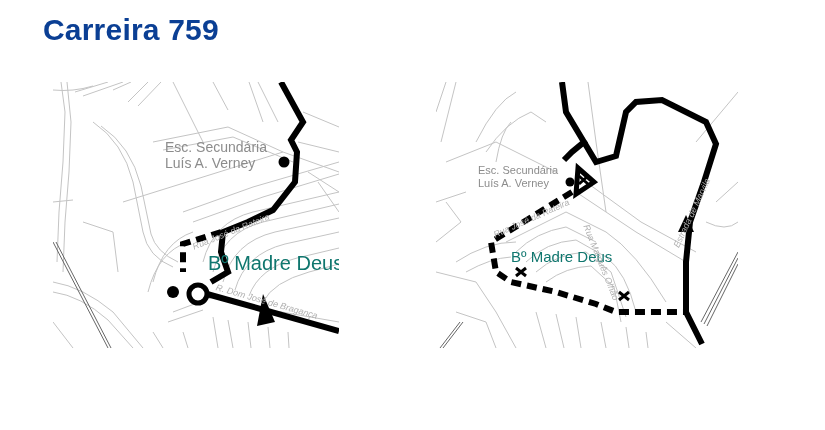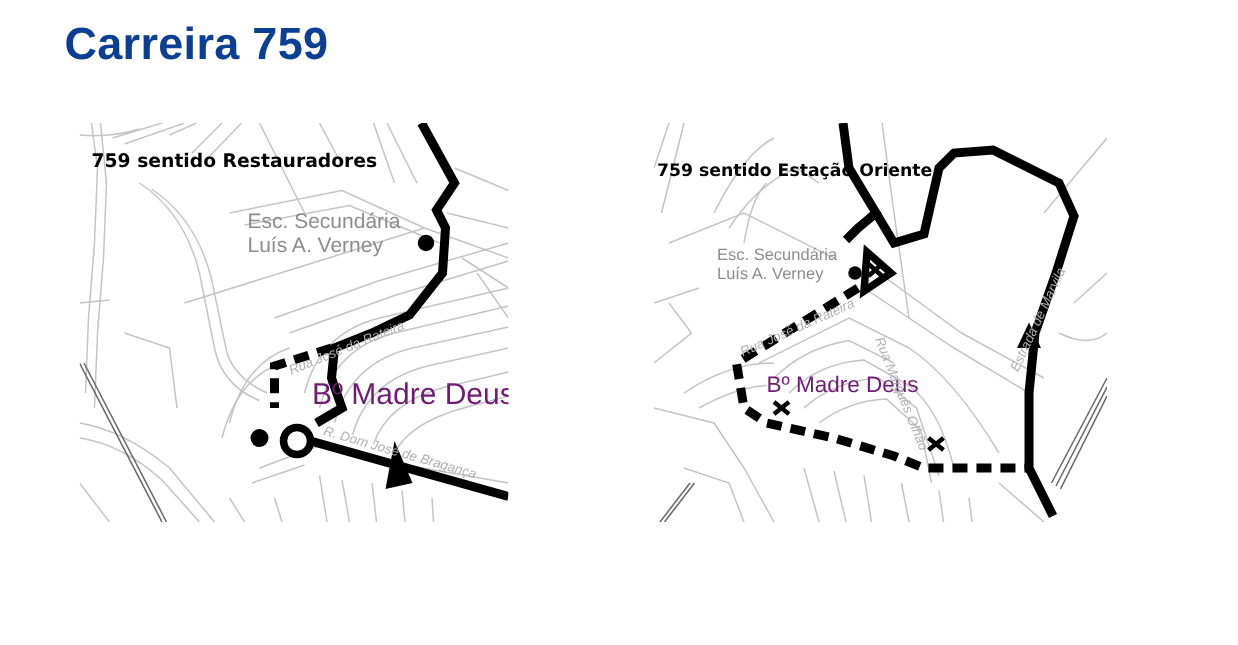--- a/index.html
+++ b/index.html
@@ -23,21 +23,21 @@
   .route-dash { fill: none; stroke: #000; stroke-width: 6; stroke-dasharray: 10 6; }
   .map-label {
     position: absolute; font-family: "DejaVu Sans", sans-serif; font-weight: bold;
     color: #000; font-size: 12.5px; white-space: nowrap; background: rgba(255,255,255,0.0);
   }
   .landmark {
     position: absolute; font-family: "Liberation Sans", sans-serif; color: #8c8c8c;
     white-space: nowrap; line-height: 1.15;
   }
   .district {
-    position: absolute; font-family: "Liberation Sans", sans-serif; color: #701a75; white-space: nowrap;
+    position: absolute; font-family: "Liberation Sans", sans-serif; color: #0f766e; white-space: nowrap;
   }
   .street-name {
     position: absolute; font-family: "Liberation Sans", sans-serif; font-style: italic;
     color: #b0b0b0; font-size: 9px; white-space: nowrap; transform-origin: left center;
   }
 </style>
 </head>
 <body>
 
 <h1 class="page-title">Carreira 759</h1>
@@ -101,21 +101,20 @@
       <path class="route" d="M228 0 L250 40 L238 58 L244 70 L242 100 L220 128 L195 140 L170 150 L168 170 L175 190 L158 200"></path>
       <path class="route-dash" d="M168 150 L130 162 L130 190"></path>
       <circle cx="145" cy="212" r="9" fill="none" stroke="#000" stroke-width="5"></circle>
       <path class="route" d="M154 212 L286 249"></path>
       <polygon points="210,212 222,240 204,244" fill="#000"></polygon>
       <circle cx="231" cy="80" r="5.5" fill="#000"></circle>
       <circle cx="120" cy="210" r="6" fill="#000"></circle>
     </g>
   </svg>
 
-  <div class="map-label" style="left:8px; top:17px;">759 sentido Restauradores</div>
   <div class="landmark" style="left:112px; top:57px; font-size:14px;">
     <div>Esc. Secundária</div>
     <div>Luís A. Verney</div>
   </div>
   <div class="district" style="left:155px; top:170px; font-size:20px;">Bº Madre Deus</div>
   <div class="street-name" style="left:140px; top:160px; transform: rotate(-22deg);">Rua José da Rateira</div>
   <div class="street-name" style="left:163px; top:200px; transform: rotate(16deg);">R. Dom José de Bragança</div>
   <div class="street-name" style="left:-4px; top:70px; transform: rotate(90deg);">Estrada de Marvila</div>
 </div>
 
@@ -166,21 +165,20 @@
       <polygon points="142,86 158,100 140,112" fill="none" stroke="#000" stroke-width="5"></polygon>
       <path d="M143 94 L152 102 M152 94 L143 102" stroke="#000" stroke-width="3"></path>
       <path class="route-dash" d="M136 110 L55 160 L60 190 L75 200 L120 210 L160 222 L180 230 L250 230"></path>
       <polygon points="250,133 258,150 242,150" fill="#000"></polygon>
       <circle cx="134" cy="100" r="4.5" fill="#000"></circle>
       <path d="M80 186 L90 194 M90 186 L80 194" stroke="#000" stroke-width="3"></path>
       <path d="M183 210 L193 218 M193 210 L183 218" stroke="#000" stroke-width="3"></path>
     </g>
   </svg>
 
-  <div class="map-label" style="left:2px; top:24px; font-size:11.5px;">759 sentido Estação Oriente</div>
   <div class="landmark" style="left:42px; top:82px; font-size:11px;">
     <div>Esc. Secundária</div>
     <div>Luís A. Verney</div>
   </div>
   <div class="district" style="left:75px; top:166px; font-size:15px;">Bº Madre Deus</div>
   <div class="street-name" style="left:58px; top:148px; transform: rotate(-24deg);">Rua José da Rateira</div>
   <div class="street-name" style="left:150px; top:138px; transform: rotate(68deg);">Rua Marquês Olhão</div>
   <div class="street-name" style="left:240px; top:160px; transform: rotate(-65deg);">Estrada de Marvila</div>
 </div>
 

